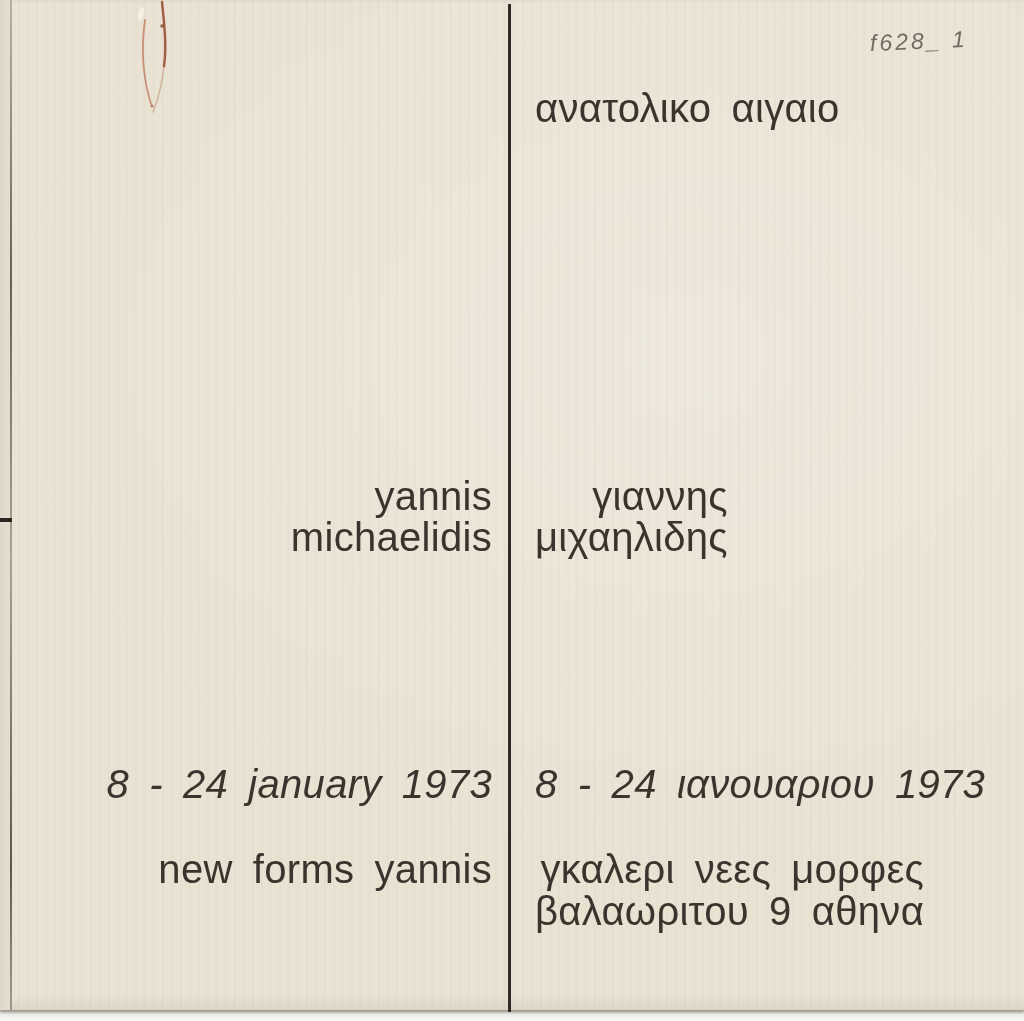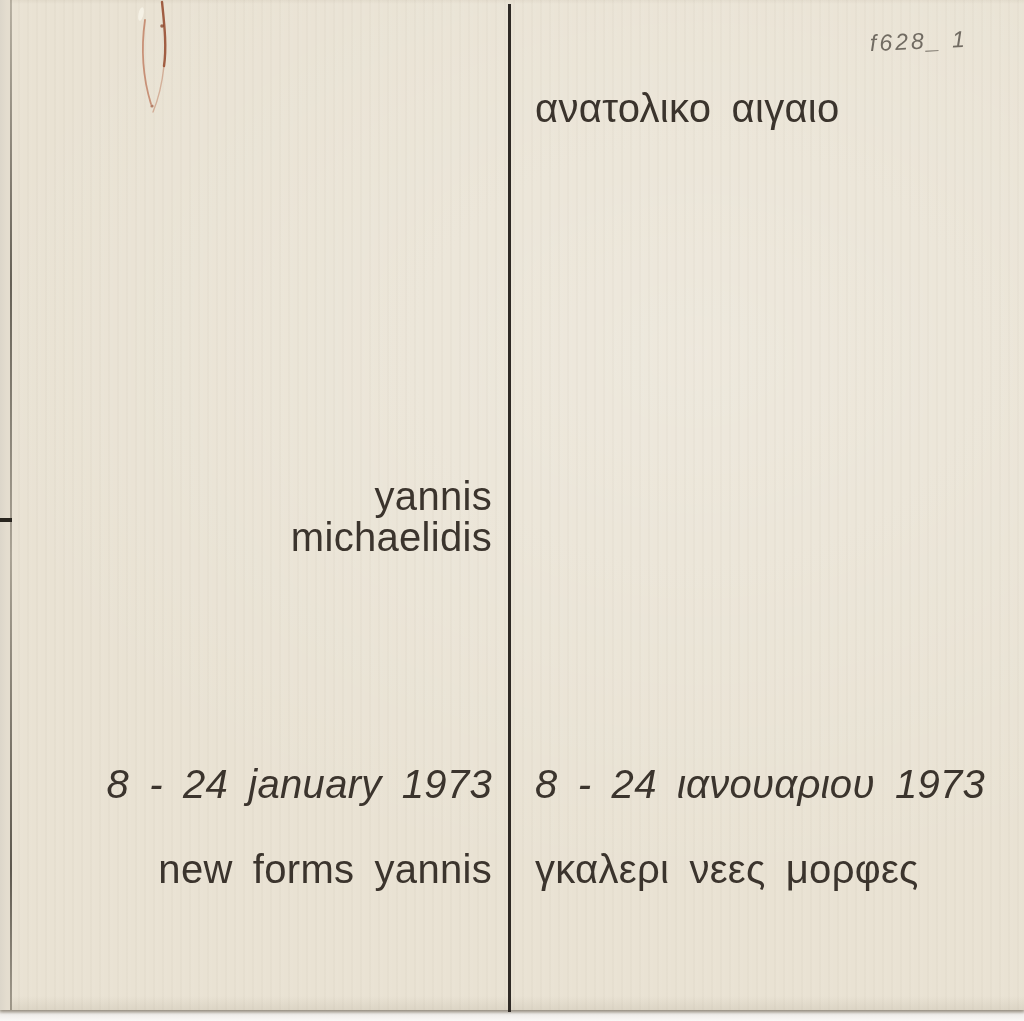--- a/index.html
+++ b/index.html
@@ -121,20 +121,25 @@
   </div>
 
   <div class="text-block col-left row-dates">8 - 24 january 1973</div>
 
   <div class="text-block col-left row-gallery">
     <div>new forms yannis</div>
   </div>
 
   <div class="text-block col-right row-title">ανατολικο αιγαιο</div>
 
+  <div class="text-block col-right row-artist">
+    <div>γιαννης</div>
+    <div>μιχαηλιδης</div>
+  </div>
 
   <div class="text-block col-right row-dates">8 - 24 ιανουαριου 1973</div>
 
   <div class="text-block col-right row-gallery">
     <div>γκαλερι νεες μορφες</div>
+    <div>βαλαωριτου 9 αθηνα</div>
   </div>
 
 </div>
 
 </body></html>

